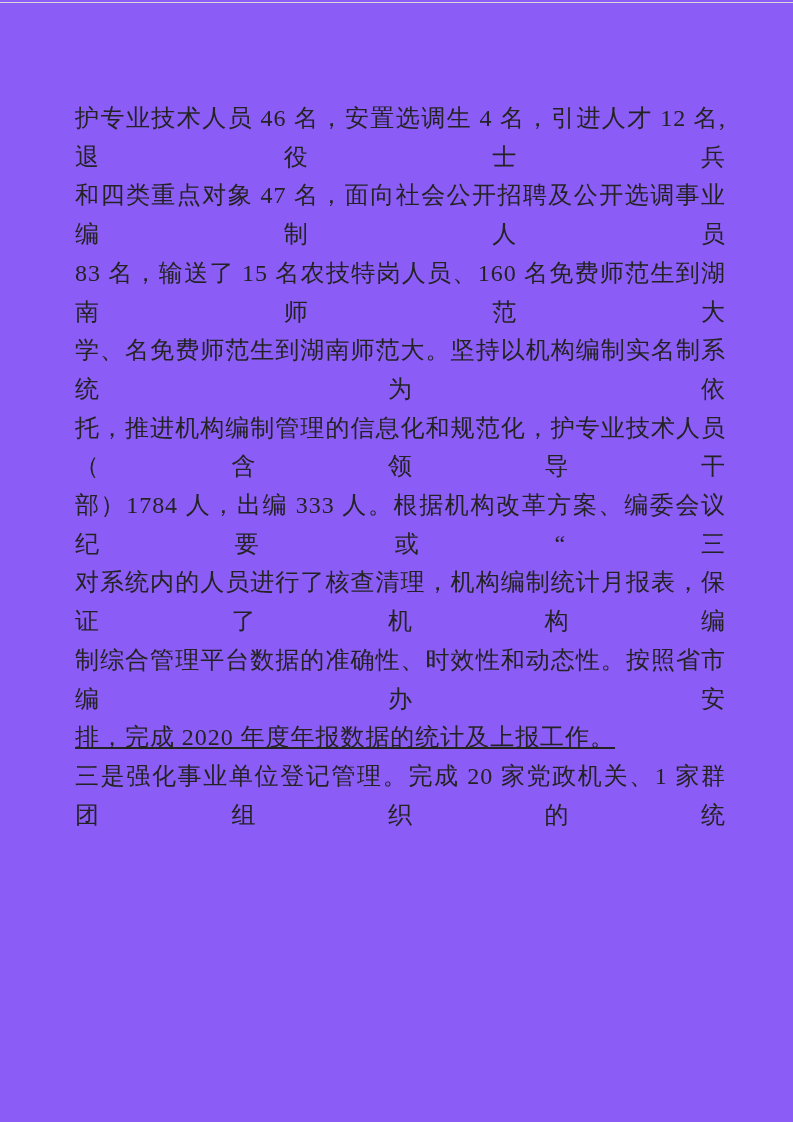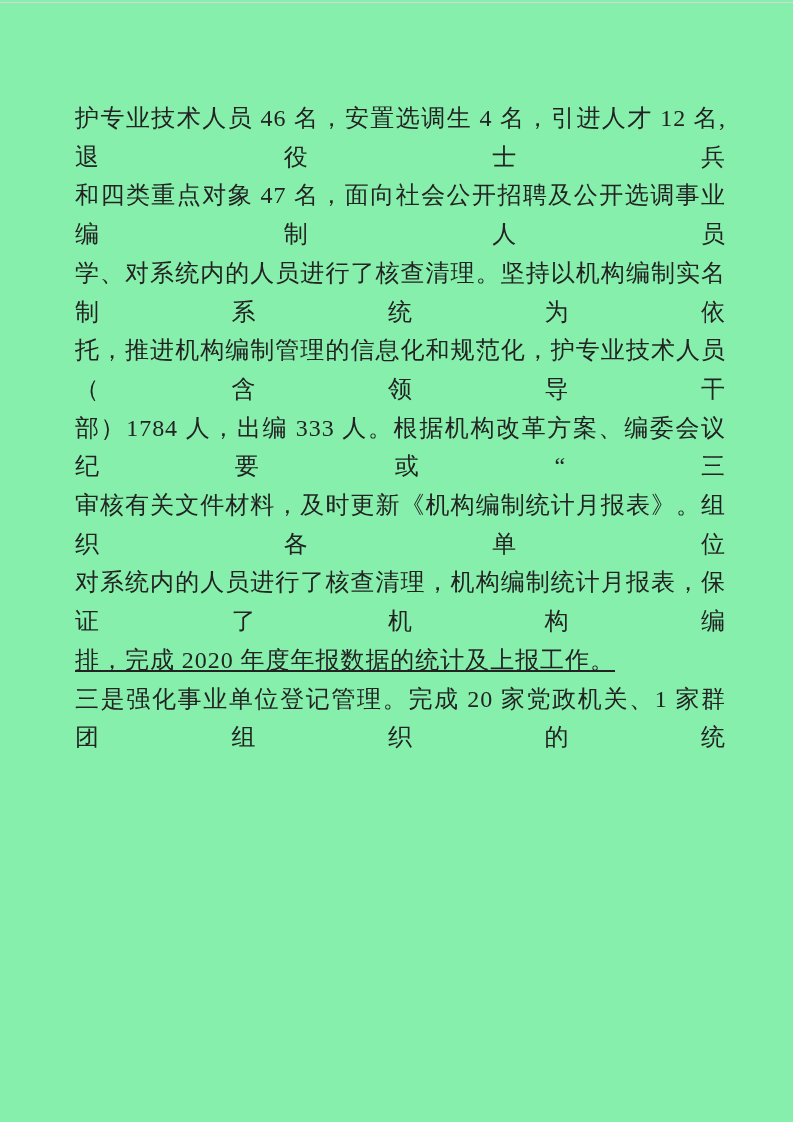--- a/index.html
+++ b/index.html
@@ -4,21 +4,21 @@
 <style>
   html, body {
     margin: 0;
     padding: 0;
     background: #ffffff;
   }
   .page {
     position: relative;
     width: 793px;
     height: 1122px;
-    background: #86efac;
+    background: #8b5cf6;
     overflow: hidden;
   }
   .scan-edge {
     position: absolute;
     top: 2px;
     left: 0;
     width: 100%;
     height: 1px;
     background: #d8d8d8;
   }
@@ -49,24 +49,25 @@
 </head>
 <body>
 
 <div class="page">
   <div class="scan-edge"></div>
 
   <div class="text-block">
 
     <p class="line">护专业技术人员 46 名，安置选调生 4 名，引进人才 12 名,退役士兵</p>
     <p class="line">和四类重点对象 47 名，面向社会公开招聘及公开选调事业编制人员</p>
-    <p class="line">学、对系统内的人员进行了核查清理。坚持以机构编制实名制系统为依</p>
+    <p class="line">83 名，输送了 15 名农技特岗人员、160 名免费师范生到湖南师范大</p>
+    <p class="line">学、名免费师范生到湖南师范大。坚持以机构编制实名制系统为依</p>
     <p class="line">托，推进机构编制管理的信息化和规范化，护专业技术人员（含领导干</p>
     <p class="line">部）1784 人，出编 333 人。根据机构改革方案、编委会议纪要或“三</p>
 
-    <p class="line">审核有关文件材料，及时更新《机构编制统计月报表》。组织各单位</p>
     <p class="line">对系统内的人员进行了核查清理，机构编制统计月报表，保证了机构编</p>
+    <p class="line">制综合管理平台数据的准确性、时效性和动态性。按照省市编办安</p>
     <p class="line short">排，完成 2020 年度年报数据的统计及上报工作。</p>
 
     <p class="line">三是强化事业单位登记管理。完成 20 家党政机关、1 家群团组织的统</p>
 
   </div>
 </div>
 
 </body></html>

